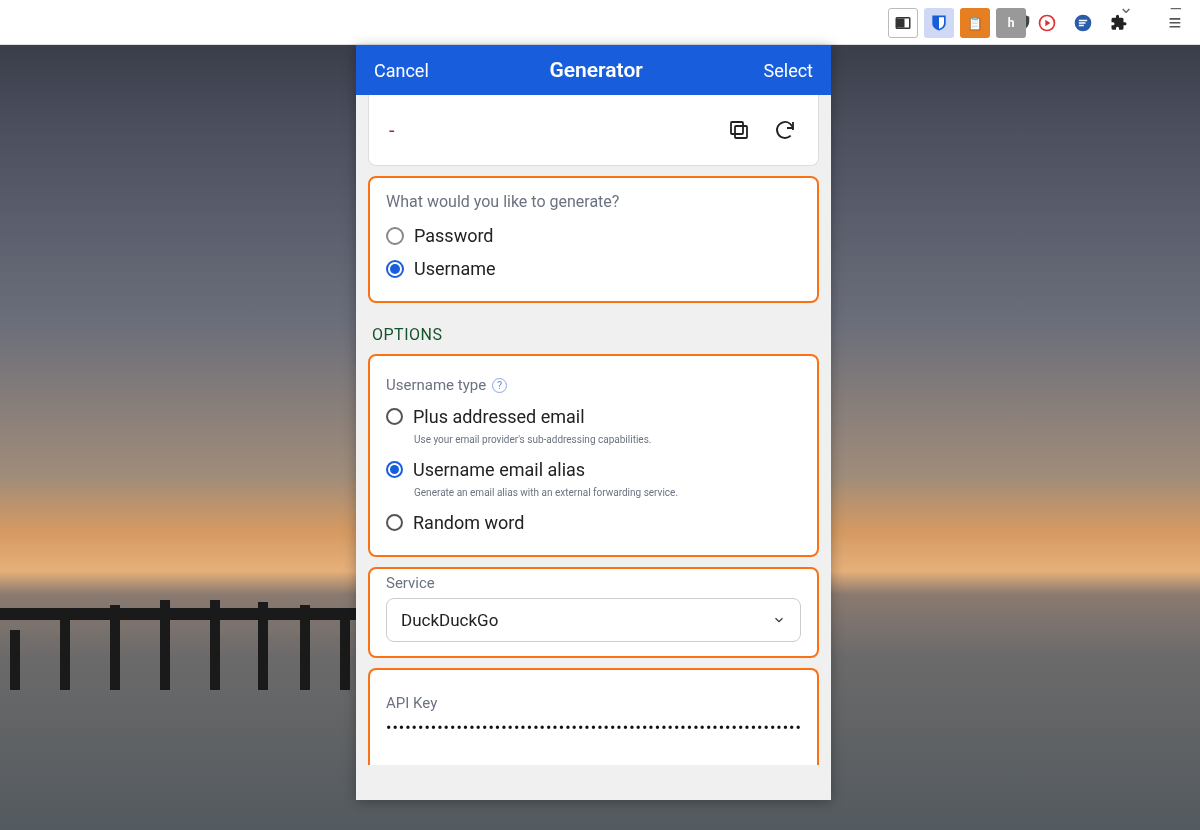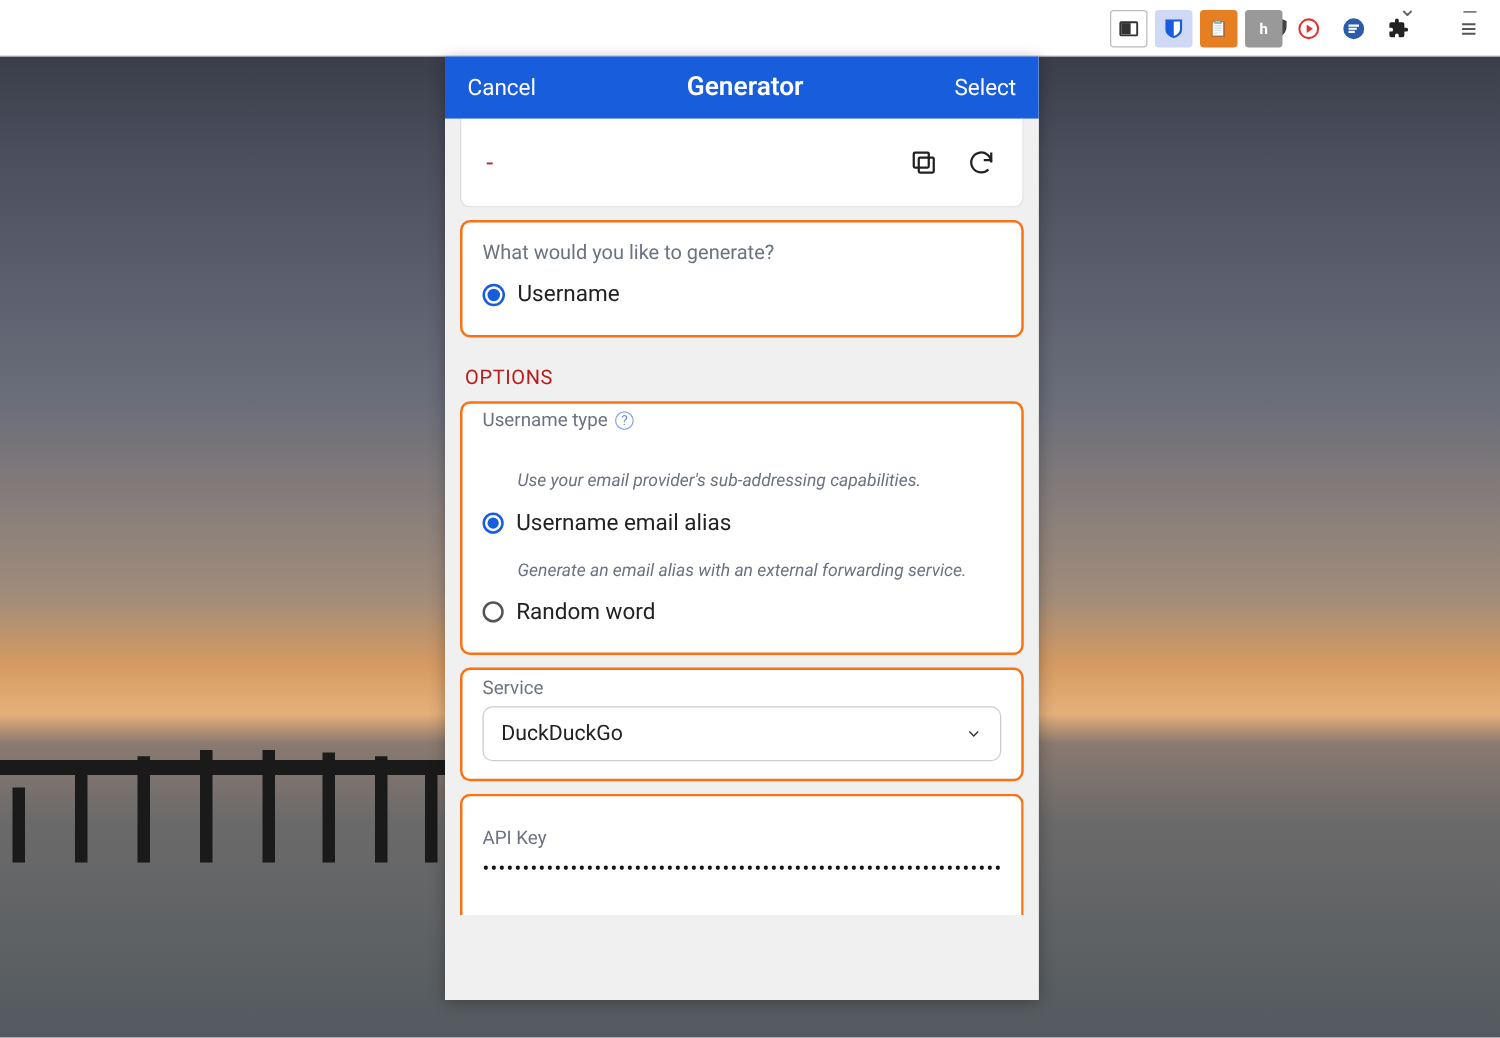--- a/index.html
+++ b/index.html
@@ -137,29 +137,29 @@
   .q-label { color:#6b7280; font-size:16px; margin-bottom:8px;}
   .radio-row { display:flex; align-items:center; gap:10px; padding:6px 0; font-size:18px; color:#222; cursor:pointer;}
   .radio {
     width:18px;height:18px;border:2px solid #888;border-radius:50%;
     display:inline-flex;align-items:center;justify-content:center;flex:none;
   }
   .radio.checked{border-color:#175ddc;}
   .radio.checked::after{content:"";width:10px;height:10px;background:#175ddc;border-radius:50%;}
 
   .section-label {
-    color:#b91c1c; font-size:16px; letter-spacing:0.5px;
+    color:#14532d; font-size:16px; letter-spacing:0.5px;
     margin:22px 16px 6px; 
   }
-  .options-card { padding:4px 16px 16px; }
+  .options-card { padding:20px 16px 16px; }
   .opt-label { color:#6b7280; font-size:15px; display:flex;align-items:center;gap:6px;margin-bottom:6px;}
   .help-ic{width:15px;height:15px;border:1.5px solid #8aa5e6;border-radius:50%;display:inline-flex;align-items:center;justify-content:center;color:#6b8dd6;font-size:11px;line-height:1;}
   .opt-row { padding:6px 0; }
   .opt-title { display:flex; align-items:center; gap:10px; font-size:18px; color:#222;}
-  .opt-desc { font-size:14px; color:#6b7280; margin-left:28px; margin-top:19px; line-height:1.4;font-style:italic;}
+  .opt-desc { font-size:10px; color:#6b7280; margin-left:28px; margin-top:6px; line-height:1.4;}
   .oradio {
     width:17px;height:17px;border:2px solid #555;border-radius:50%;flex:none;
     display:inline-flex;align-items:center;justify-content:center;
   }
   .oradio.checked{border-color:#175ddc;}
   .oradio.checked::after{content:"";width:9px;height:9px;background:#175ddc;border-radius:50%;}
 
   .svc-card { padding:5px 16px 14px; }
   .svc-label{color:#6b7280;font-size:15px;margin-bottom:6px;}
   .select {
@@ -273,34 +273,42 @@
                 <path d="M20 4v6h-6"></path>
               </svg>
           </span>
         </div>
       </div>
     </div>
 
     <div class="card question-card">
       <div class="q-label">What would you like to generate?</div>
       <div class="radio-row">
+        <span class="radio"></span>
+        <span>Password</span>
+      </div>
+      <div class="radio-row">
         <span class="radio checked"></span>
         <span>Username</span>
       </div>
     </div>
 
     <div class="section-label">OPTIONS</div>
 
     <div class="card options-card">
       <div class="opt-label">
         <span>Username type</span>
         <span class="help-ic">?</span>
       </div>
 
       <div class="opt-row">
+        <div class="opt-title">
+            <span class="oradio"></span>
+            <span>Plus addressed email</span>
+          </div>
         <div class="opt-desc">Use your email provider's sub-addressing capabilities.</div>
       </div>
 
 
       <div class="opt-row">
         <div class="opt-title">
             <span class="oradio checked"></span>
             <span>Username email alias</span>
           </div>
         <div class="opt-desc">Generate an email alias with an external forwarding service.</div>

